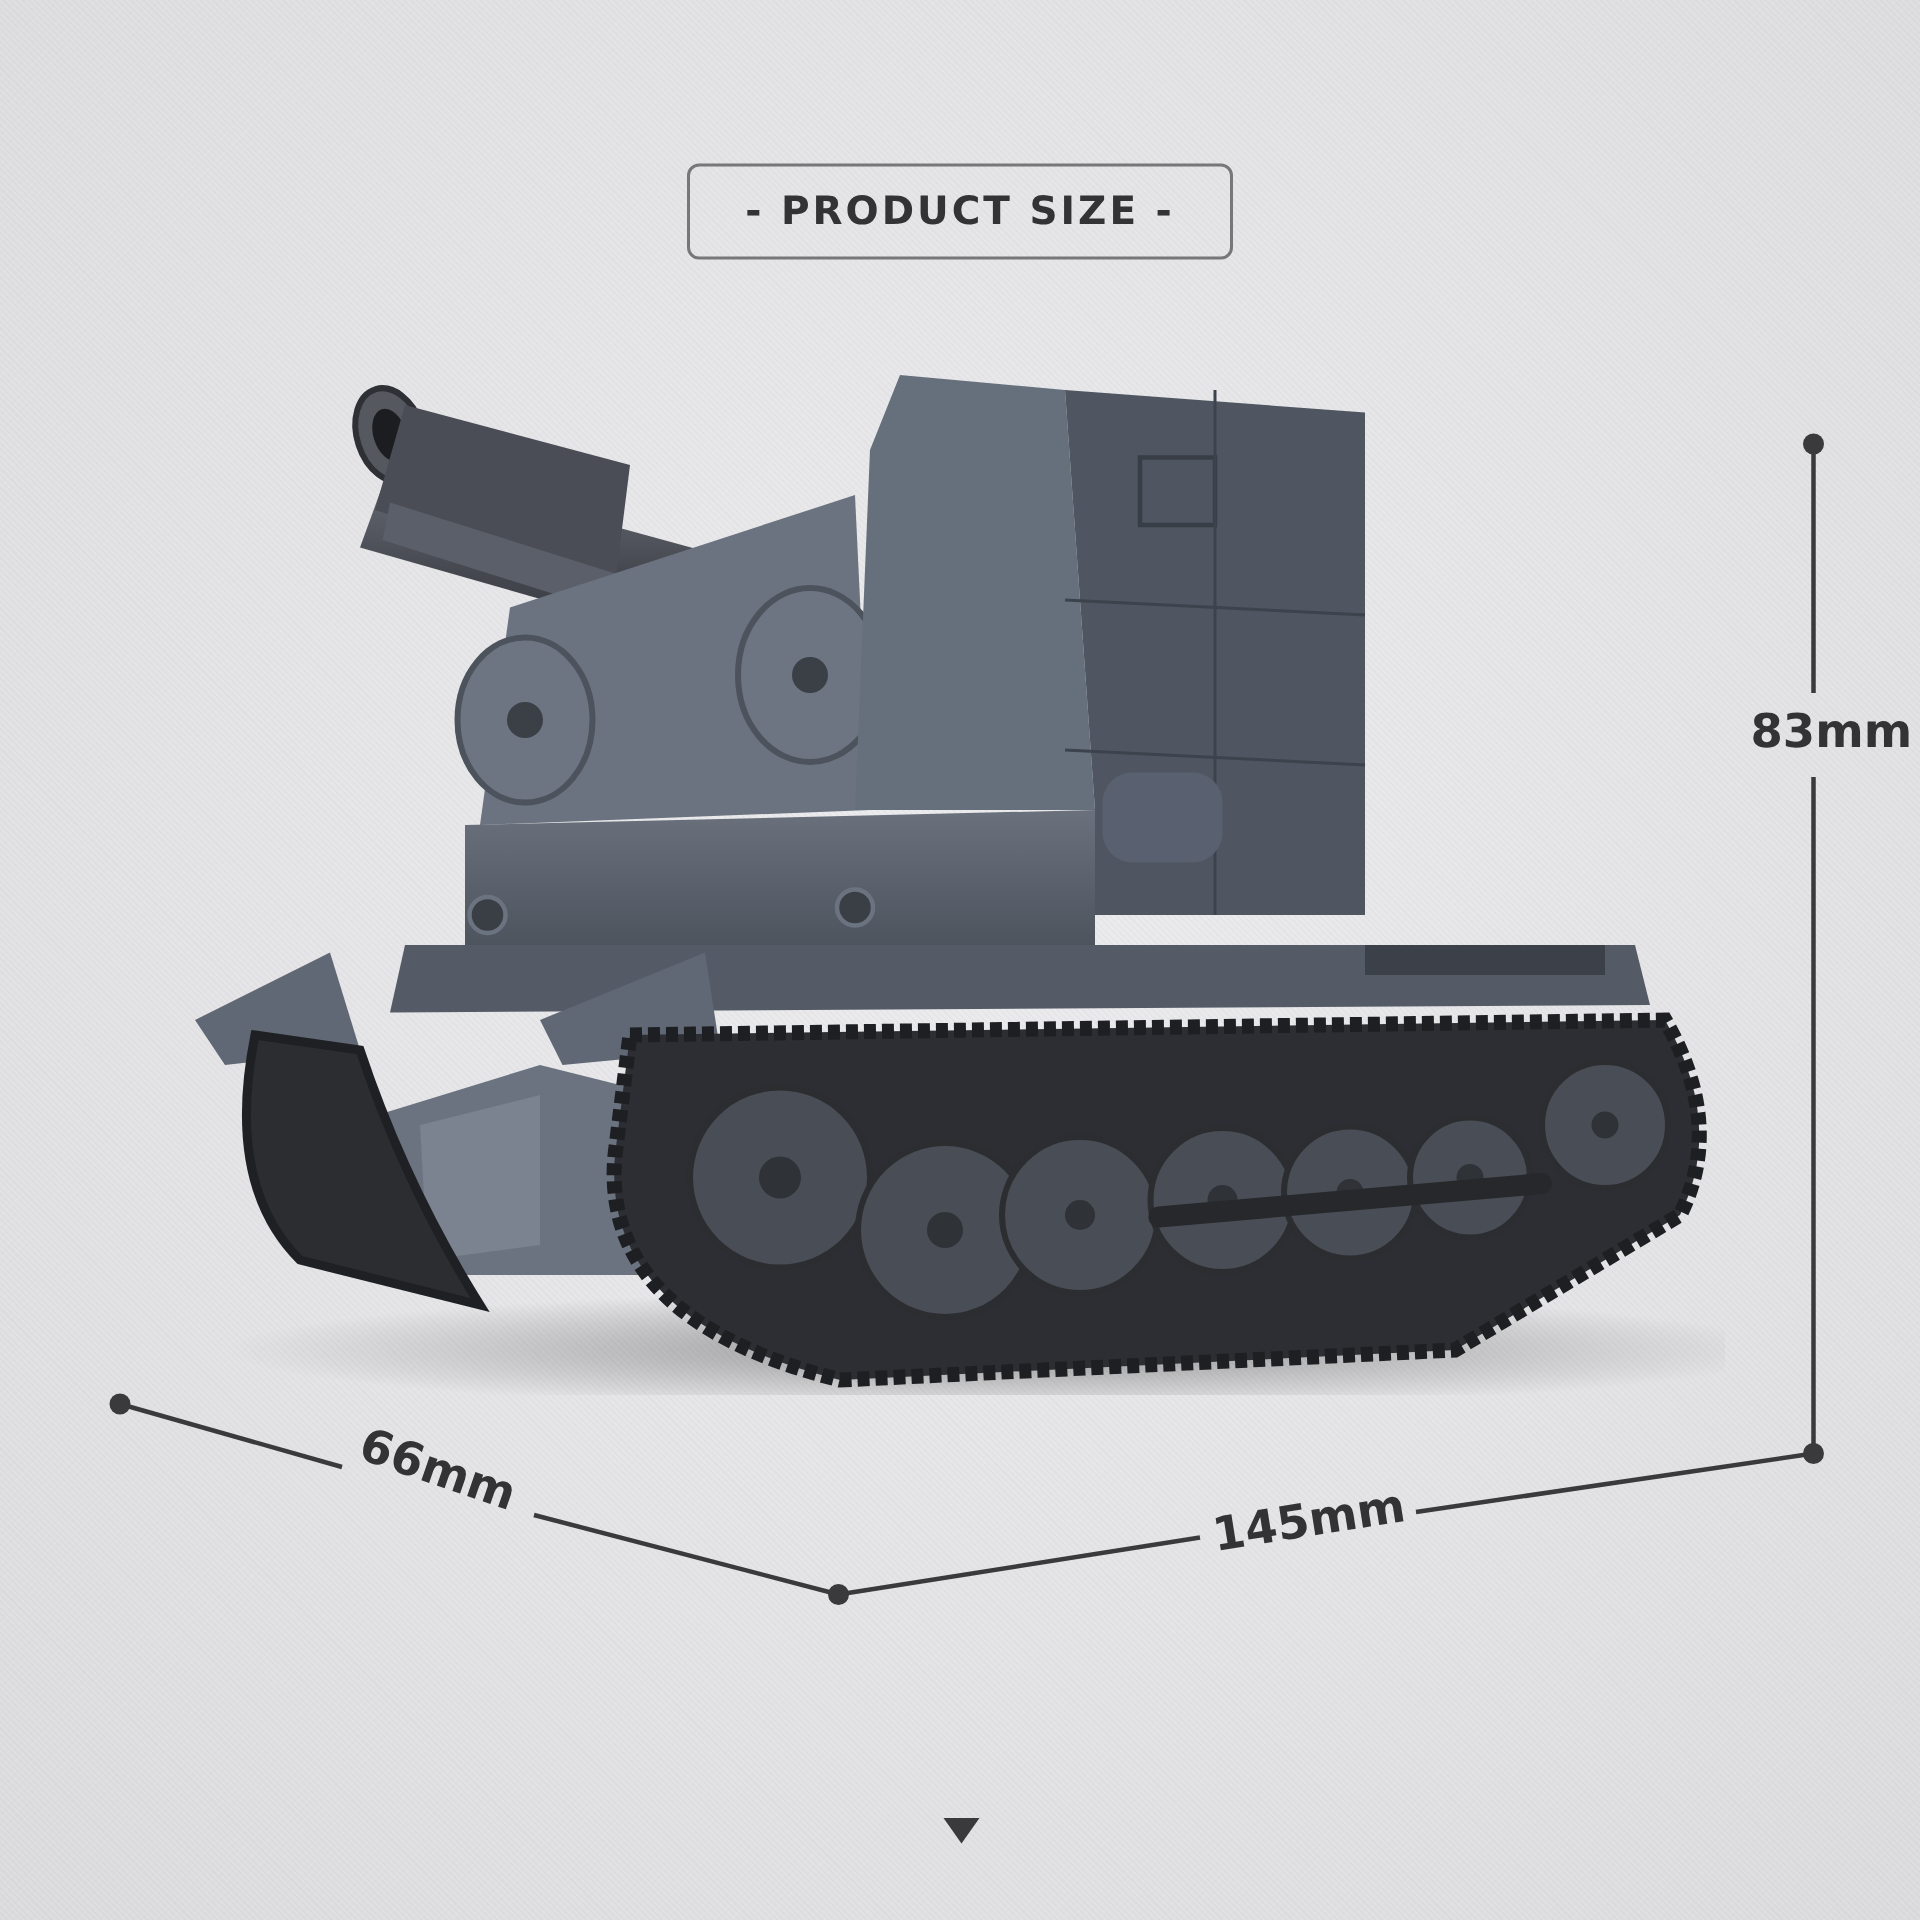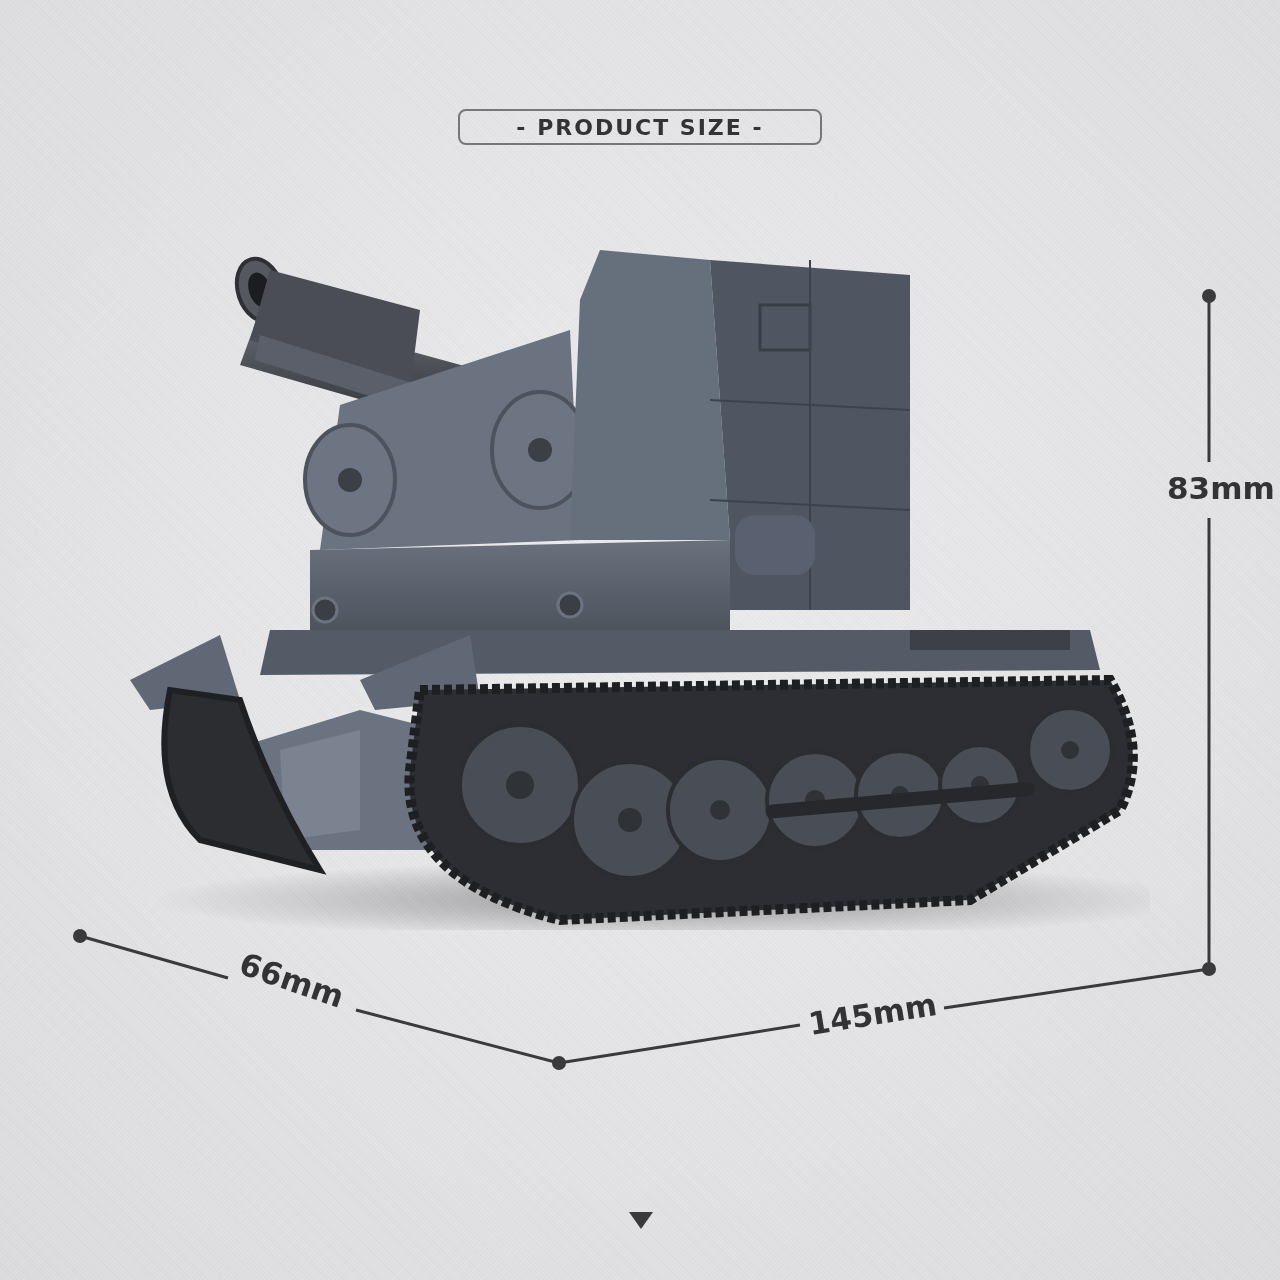--- a/index.html
+++ b/index.html
@@ -11,24 +11,24 @@
       font-family: "DejaVu Sans", "Liberation Sans", sans-serif;
       color: #333336;
     }
     .noise {
       position: absolute; inset: 0; pointer-events: none;
       background-image:
         repeating-linear-gradient(45deg, rgba(0,0,0,0.025) 0 1px, transparent 1px 3px),
         repeating-linear-gradient(-45deg, rgba(255,255,255,0.05) 0 1px, transparent 1px 4px);
     }
     .title-box {
-      position: absolute; left: 458px; top: 109px; width: 364px; height: 36px;
+      position: absolute; left: 458px; top: 109px; width: 364px; height: 64px;
       box-sizing: border-box; border: 2px solid #77777a; border-radius: 8px;
       display: flex; align-items: center; justify-content: center;
-      font-weight: bold; font-size: 22px; letter-spacing: 2px; color: #333336;
+      font-weight: bold; font-size: 26px; letter-spacing: 2px; color: #333336;
     }
     .dim-label {
       position: absolute; font-weight: bold; font-size: 31px; color: #333336;
       white-space: nowrap; transform-origin: center center;
       background: transparent; padding: 0 6px;
     }
     .lbl-height { left: 1161px; top: 470px; }
     .lbl-depth  { left: 232px; top: 962px; transform: rotate(19deg); }
     .lbl-width  { left: 802px; top: 996px; transform: rotate(-9deg); }
     svg.dims { position: absolute; left: 0; top: 0; }

